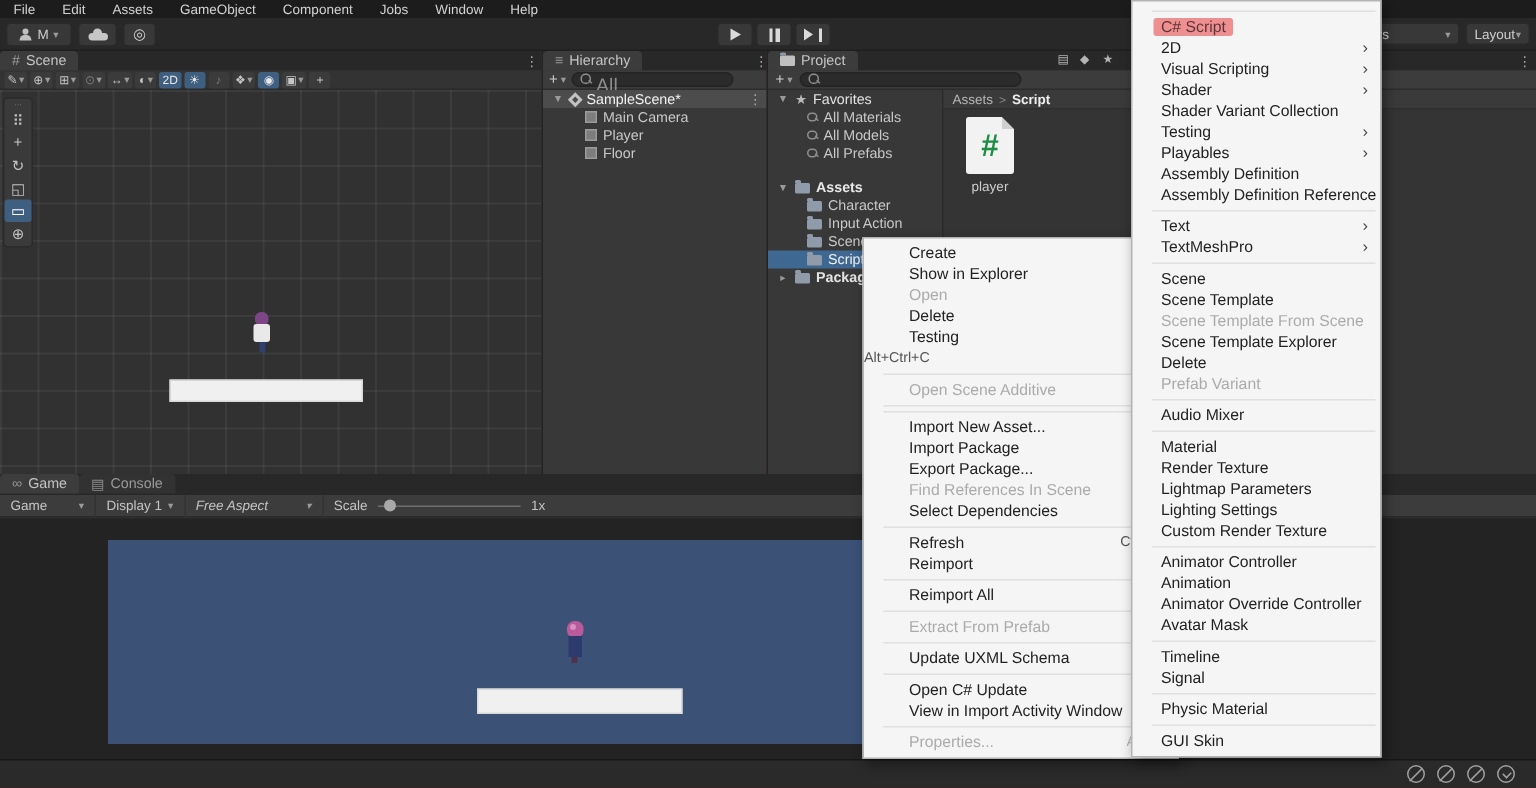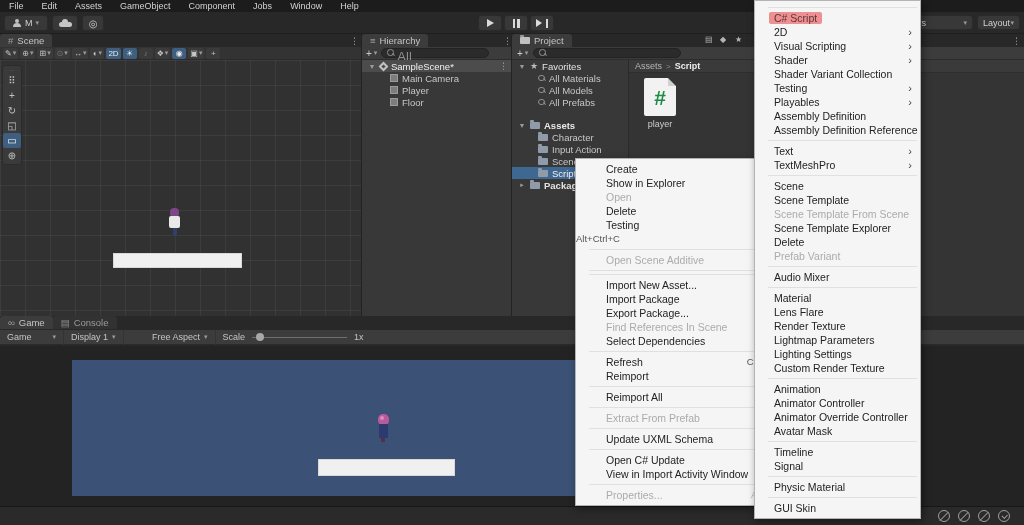--- a/index.html
+++ b/index.html
@@ -373,21 +373,21 @@
     </div>
     <div class="gamecontrols">
       <div class="gseg" style="width:64px;justify-content:space-between;">
         <span>Game</span>
         <span class="caret">▾</span>
       </div>
       <div class="gseg">
         <span>Display 1</span>
         <span class="caret">▾</span>
       </div>
-      <div class="gseg" style="width:92px;justify-content:flex-end;">
+      <div class="gseg" style="width:92px;justify-content:space-between;font-style:italic;">
         <span>Free Aspect</span>
         <span class="caret">▾</span>
       </div>
       <div class="gseg" style="border-right:none;gap:7px;">
         <span>Scale</span>
         <span class="slidertrack">
             <span class="sliderknob"></span>
           </span>
         <span>1x</span>
       </div>
@@ -581,49 +581,45 @@
       <div class="mitem">
         <span class="mlabel">Audio Mixer</span>
         <span class="mright"></span>
       </div>
       <div class="msep"></div>
       <div class="mitem">
         <span class="mlabel">Material</span>
         <span class="mright"></span>
       </div>
       <div class="mitem">
-        <span class="mlabel">Lens Flare</span>
-        <span class="mright"></span>
-      </div>
-      <div class="mitem">
         <span class="mlabel">Render Texture</span>
         <span class="mright"></span>
       </div>
       <div class="mitem">
         <span class="mlabel">Lightmap Parameters</span>
         <span class="mright"></span>
       </div>
       <div class="mitem">
         <span class="mlabel">Lighting Settings</span>
         <span class="mright"></span>
       </div>
       <div class="mitem">
         <span class="mlabel">Custom Render Texture</span>
         <span class="mright"></span>
       </div>
       <div class="msep"></div>
       <div class="mitem">
+        <span class="mlabel">Animator Controller</span>
+        <span class="mright"></span>
+      </div>
+      <div class="mitem">
         <span class="mlabel">Animation</span>
         <span class="mright"></span>
       </div>
       <div class="mitem">
-        <span class="mlabel">Animator Controller</span>
-        <span class="mright"></span>
-      </div>
-      <div class="mitem">
         <span class="mlabel">Animator Override Controller</span>
         <span class="mright"></span>
       </div>
       <div class="mitem">
         <span class="mlabel">Avatar Mask</span>
         <span class="mright"></span>
       </div>
       <div class="msep"></div>
       <div class="mitem">
         <span class="mlabel">Timeline</span>

